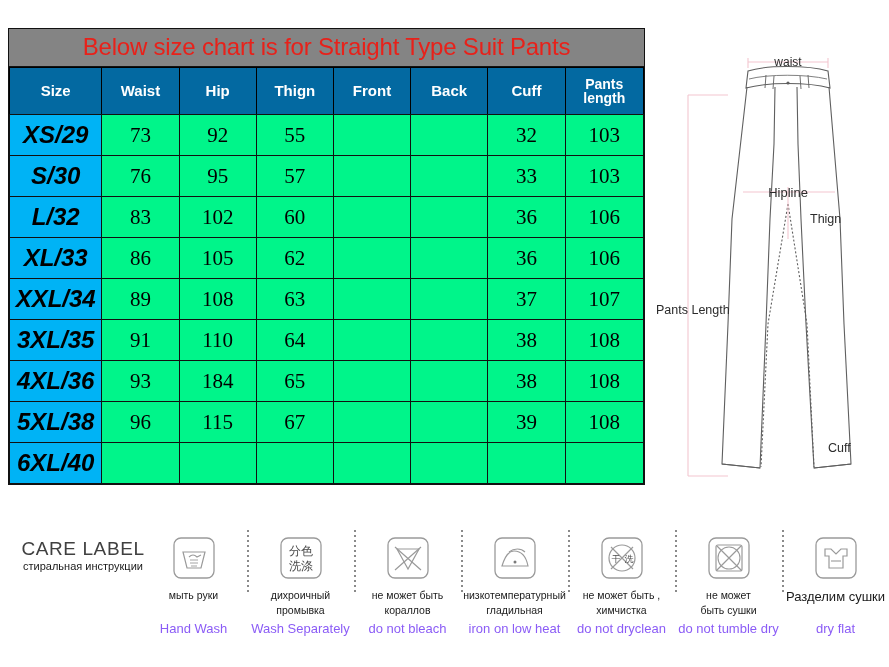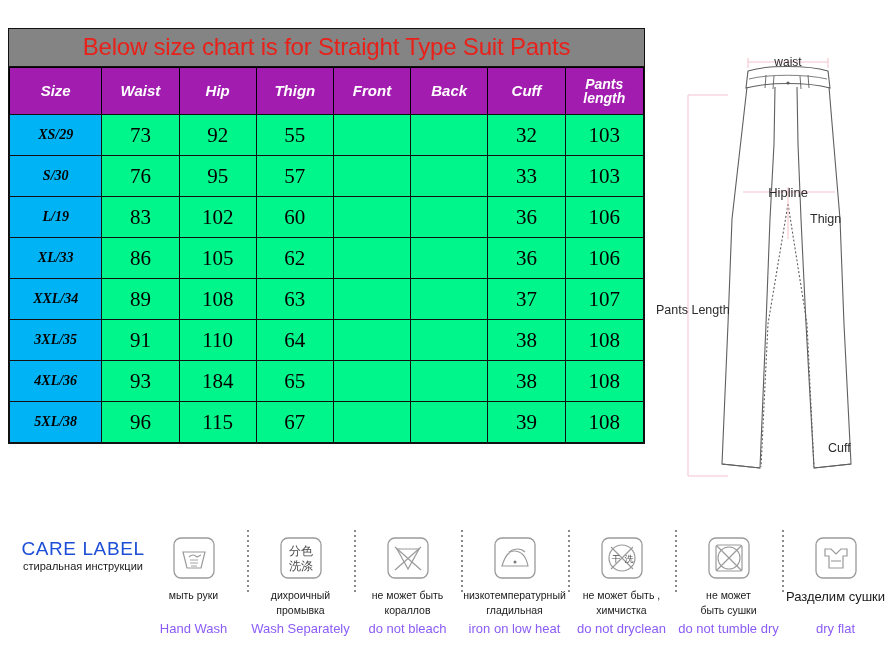--- a/index.html
+++ b/index.html
@@ -33,44 +33,43 @@
     width:100%;
     table-layout:fixed;
   }
   table.sizes th, table.sizes td{
     border:1px solid #111;
     text-align:center;
     vertical-align:middle;
     padding:0;
   }
   table.sizes thead th{
-    background:#a21caf;
+    background:#0369a1;
     color:#fff;
-    font-style:italic;
     font-weight:bold;
     font-size:15px;
     height:46px;
     line-height:1.05;
     border-color:#000;
     border-bottom:1px solid #111;
   }
   table.sizes thead th.colhdr-narrow{font-size:14px;}
   table.sizes tbody td{
     height:40px;
     font-size:21px;
     color:#000;
     background:#00f58a;
     font-family:"Liberation Serif", serif;
   }
   table.sizes tbody td.sizecell{
     background:#00b3f5;
     font-style:italic;
     font-weight:bold;
-    font-size:14px;
-    font-family:Liberation Serif, serif;
+    font-size:24px;
+    font-family:Liberation Sans, sans-serif;
   }
   
   col.c-size{width:14.6%;}
   col.c-std {width:12.2%;}
   col.c-pl  {width:12.4%;}
 
   
   .diagram{
     position:absolute;left:648px;top:24px;width:241px;height:492px;
   }
@@ -78,21 +77,21 @@
 
   
   .care{
     position:absolute;left:0;top:520px;width:889px;height:147px;
     background:#fff;
   }
   .care-title-wrap{
     position:absolute;left:8px;top:18px;width:150px;text-align:center;
   }
   .care-title{
-    font-size:19px;color:#1d4ed8;letter-spacing:0.6px;
+    font-size:19px;color:#404040;letter-spacing:0.6px;
     font-family:"Liberation Sans", sans-serif;
   }
   .care-title-ru{
     font-size:11px;color:#1a1a1a;
     font-family:"Liberation Sans", sans-serif;
   }
   .care-items{
     position:absolute;left:140px;top:4px;width:749px;height:143px;
     display:flex;flex-direction:row;align-items:flex-start;
   }
@@ -168,21 +167,21 @@
           <td class="sizecell">S/30</td>
           <td>76</td>
           <td>95</td>
           <td>57</td>
           <td></td>
           <td></td>
           <td>33</td>
           <td>103</td>
         </tr>
         <tr>
-          <td class="sizecell">L/19</td>
+          <td class="sizecell">L/32</td>
           <td>83</td>
           <td>102</td>
           <td>60</td>
           <td></td>
           <td></td>
           <td>36</td>
           <td>106</td>
         </tr>
         <tr>
           <td class="sizecell">XL/33</td>
@@ -226,20 +225,30 @@
         </tr>
         <tr>
           <td class="sizecell">5XL/38</td>
           <td>96</td>
           <td>115</td>
           <td>67</td>
           <td></td>
           <td></td>
           <td>39</td>
           <td>108</td>
+        </tr>
+        <tr>
+          <td class="sizecell">6XL/40</td>
+          <td></td>
+          <td></td>
+          <td></td>
+          <td></td>
+          <td></td>
+          <td></td>
+          <td></td>
         </tr>
       </tbody>
     </table>
   </div>
 
   <div class="diagram">
     <svg width="241" height="492" viewBox="0 0 241 492" xmlns="http://www.w3.org/2000/svg">
       <g fill="none" stroke="#5f5f5f" stroke-width="1.1">
 
         <path d="M100,47 C118,41 160,41 180,47 L182,64 C160,58 120,58 98,64 Z"></path>

